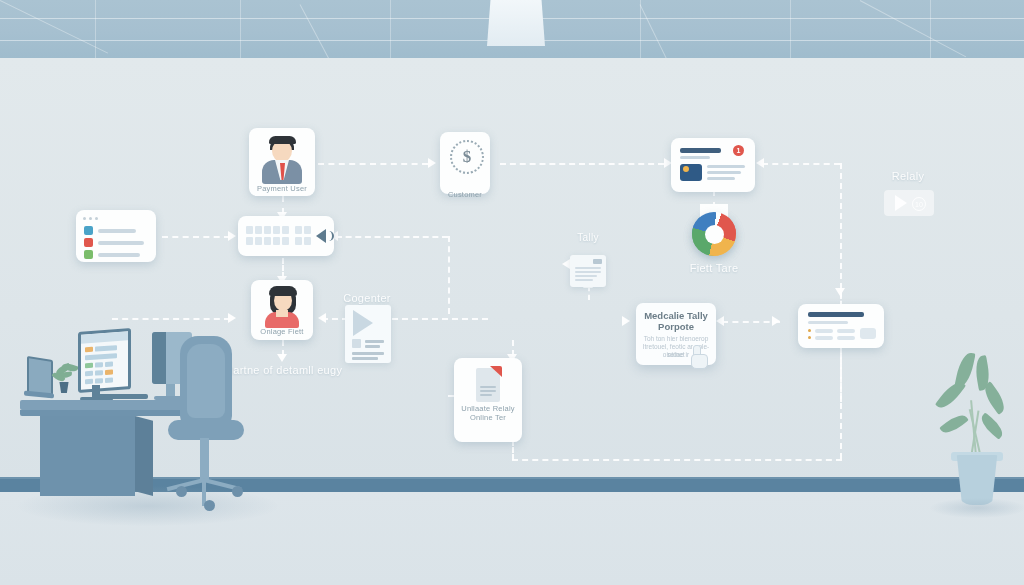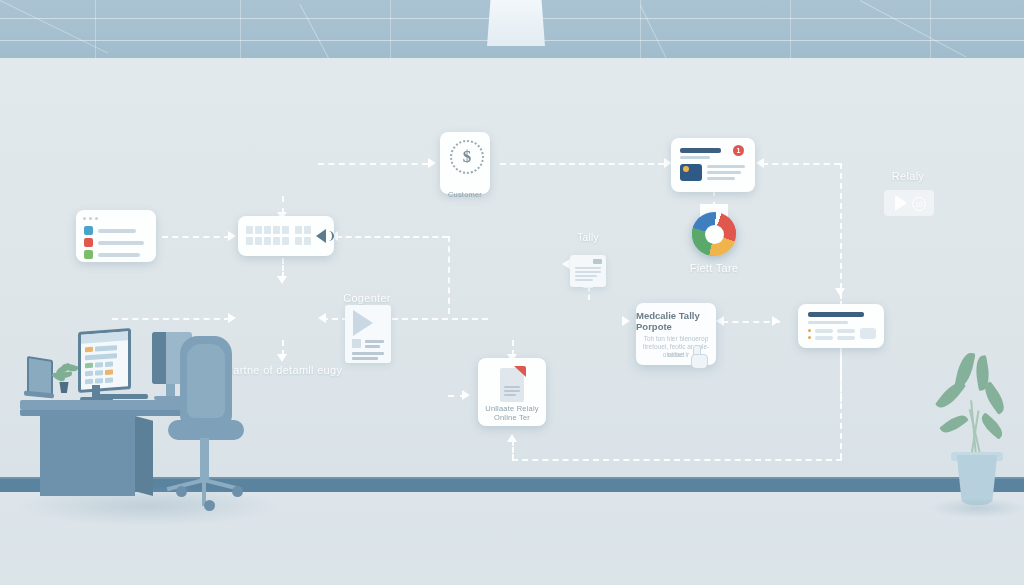--- a/index.html
+++ b/index.html
@@ -143,21 +143,21 @@
   .doc-ln{position:absolute;background:#b9c8d2;border-radius:1px;}
 
   
   .pd-tri{position:absolute;width:0;height:0;
     border-top:13px solid transparent;border-bottom:13px solid transparent;
     border-left:20px solid #c9d8e2;}
 
   
   .tip{position:absolute;background:#fbfdfe;border-radius:7px;
     box-shadow:0 4px 11px rgba(120,150,170,.32);}
-  .tip-title{position:absolute;left:0;right:0;
+  .tip-title{position:absolute;left:0;right:0;text-align:center;
     color:#6b7d88;font-size:9.5px;font-weight:bold;line-height:11px;}
   .tip-body{position:absolute;left:0;right:0;text-align:center;
     color:#b9c6cf;font-size:6.5px;line-height:8px;}
   .cursor{position:absolute;}
 
   
   .fc-title{position:absolute;background:#3f5f7e;border-radius:2px;}
   .fc-sub{position:absolute;background:#d5e0e8;border-radius:2px;}
   .fc-dot{position:absolute;width:3px;height:3px;border-radius:50%;background:#e0a84d;}
   .fc-row{position:absolute;height:4px;background:#dbe5ec;border-radius:2px;}
@@ -253,20 +253,29 @@
   <div class="arr arr-d" style="left:835px;top:288px"></div>
   <div class="dash-v" style="left:840px;top:348px;height:54px"></div>
 
   <div class="dash-v" style="left:512px;top:340px;height:16px"></div>
   <div class="arr arr-d" style="left:507px;top:354px"></div>
   <div class="dash-h" style="left:448px;top:395px;width:18px"></div>
   <div class="arr arr-r" style="left:462px;top:390px"></div>
   <div class="dash-v" style="left:512px;top:440px;height:20px"></div>
   <div class="arr arr-u" style="left:507px;top:434px"></div>
 
+  <div class="node" style="left:249px;top:128px;width:66px;height:68px">
+    <div class="av-hair" style="left:21px;top:9px;width:24px;height:13px;border-radius:11px 11px 0 0;"></div>
+    <div class="av-head" style="left:23px;top:12px;width:20px;height:22px;"></div>
+    <div class="av-hair" style="left:20px;top:8px;width:27px;height:8px;border-radius:12px 12px 3px 3px;"></div>
+    <div class="av-body" style="left:13px;top:32px;width:40px;height:24px;"></div>
+    <div class="av-shirt" style="left:26px;top:32px;width:14px;height:20px;clip-path:polygon(0 0,100% 0,62% 100%,38% 100%);"></div>
+    <div class="av-tie" style="left:31px;top:35px;width:5px;height:17px;clip-path:polygon(0 0,100% 0,70% 100%,30% 100%);"></div>
+    <div class="node-label" style="top:56px">Payment User</div>
+  </div>
 
   <div class="node" style="left:440px;top:132px;width:50px;height:62px">
     <div class="coin" style="left:10px;top:8px;width:30px;height:30px;">$</div>
     <div class="node-label" style="top:58px">Customer</div>
   </div>
 
   <div class="node" style="left:76px;top:210px;width:80px;height:52px">
     <div class="win-dot" style="left:7px;top:7px"></div>
     <div class="win-dot" style="left:13px;top:7px"></div>
     <div class="win-dot" style="left:19px;top:7px"></div>
@@ -293,35 +302,43 @@
     <div class="kp-cell" style="left:44px;top:21px;width:7px;height:8px"></div>
     <div class="kp-cell" style="left:57px;top:21px;width:7px;height:8px"></div>
     <div class="kp-cell" style="left:66px;top:21px;width:7px;height:8px"></div>
     <div class="spk" style="left:78px;top:13px;width:0;height:0;
          border-top:7px solid transparent;border-bottom:7px solid transparent;
          border-right:10px solid #5e7b8e;"></div>
     <div style="position:absolute;left:88px;top:15px;width:6px;height:10px;
          border-right:2px solid #5e7b8e;border-radius:0 8px 8px 0;"></div>
   </div>
 
+  <div class="node" style="left:251px;top:280px;width:62px;height:60px">
+    <div class="av-hair" style="left:19px;top:7px;width:26px;height:28px;border-radius:12px 12px 10px 10px;"></div>
+    <div class="av-head" style="left:23px;top:10px;width:18px;height:21px;"></div>
+    <div class="av-hair" style="left:18px;top:6px;width:28px;height:10px;border-radius:13px 13px 4px 4px;"></div>
+    <div style="position:absolute;left:14px;top:32px;width:34px;height:16px;background:#e86a68;border-radius:11px 11px 2px 2px;"></div>
+    <div style="position:absolute;left:25px;top:30px;width:12px;height:7px;background:#f6d9bf;"></div>
+    <div class="node-label" style="top:47px">Onlage Fiett</div>
+  </div>
 
   <div class="caption" style="left:330px;top:292px;width:74px">Cogenter</div>
   <div style="position:absolute;left:345px;top:305px;width:46px;height:58px;
        background:#f6fafc;border-radius:3px;box-shadow:0 2px 7px rgba(120,150,170,.22);">
     <div class="pd-tri" style="left:8px;top:5px"></div>
     <div style="position:absolute;left:7px;top:34px;width:9px;height:9px;background:#d2dee6;border-radius:1px;"></div>
     <div class="doc-ln" style="left:20px;top:35px;width:19px;height:3px;"></div>
     <div class="doc-ln" style="left:20px;top:40px;width:15px;height:3px;"></div>
     <div class="doc-ln" style="left:7px;top:47px;width:32px;height:3px;"></div>
     <div class="doc-ln" style="left:7px;top:52px;width:26px;height:3px;"></div>
   </div>
 
   <div class="caption" style="left:218px;top:362px;width:130px;line-height:16px">Martne of detamll eugy</div>
 
-  <div class="node" style="left:478px;top:358px;width:68px;height:68px">
+  <div class="node" style="left:454px;top:358px;width:68px;height:84px">
     <div class="doc-body" style="left:22px;top:10px;width:24px;height:34px;"></div>
     <div class="doc-corner" style="left:36px;top:8px;width:12px;height:11px;"></div>
     <div class="doc-ln" style="left:26px;top:28px;width:16px;height:2px;"></div>
     <div class="doc-ln" style="left:26px;top:32px;width:16px;height:2px;"></div>
     <div class="doc-ln" style="left:26px;top:36px;width:12px;height:2px;"></div>
     <div class="node-label" style="top:46px">Unllaate Relaly</div>
     <div class="node-label" style="top:55px">Online Ter</div>
   </div>
 
   <div class="caption sm" style="left:558px;top:232px;width:60px">Tally</div>

